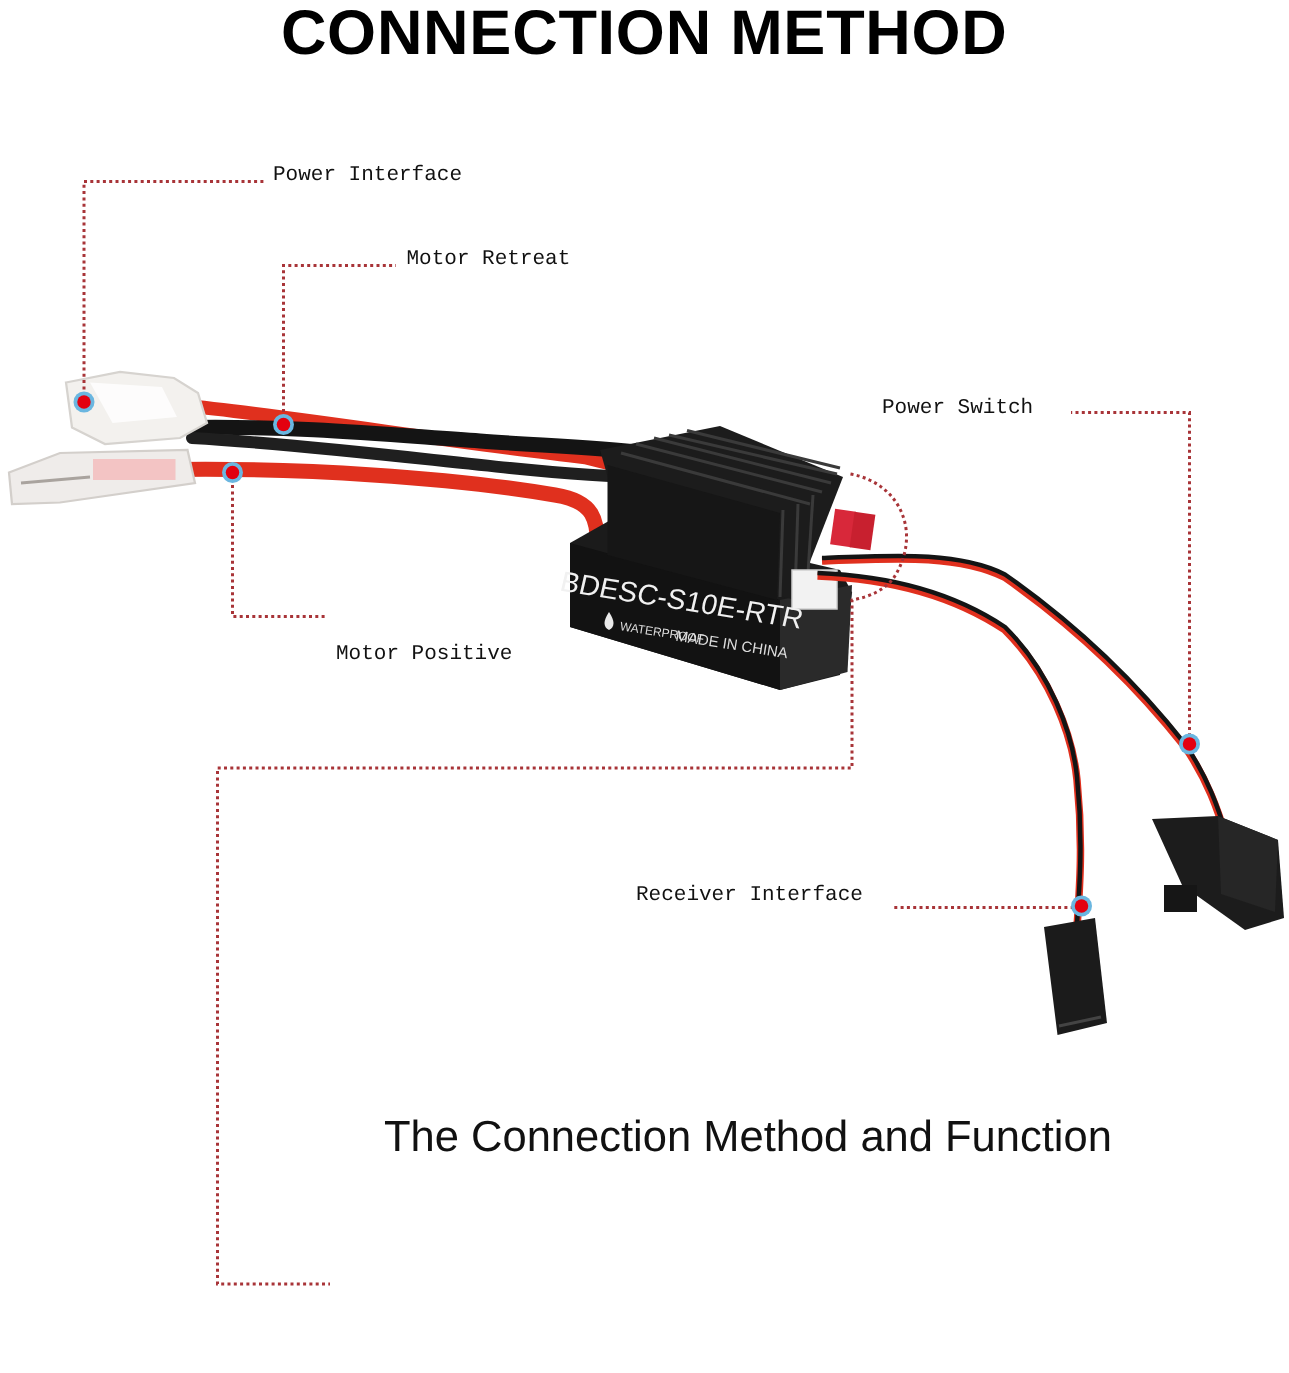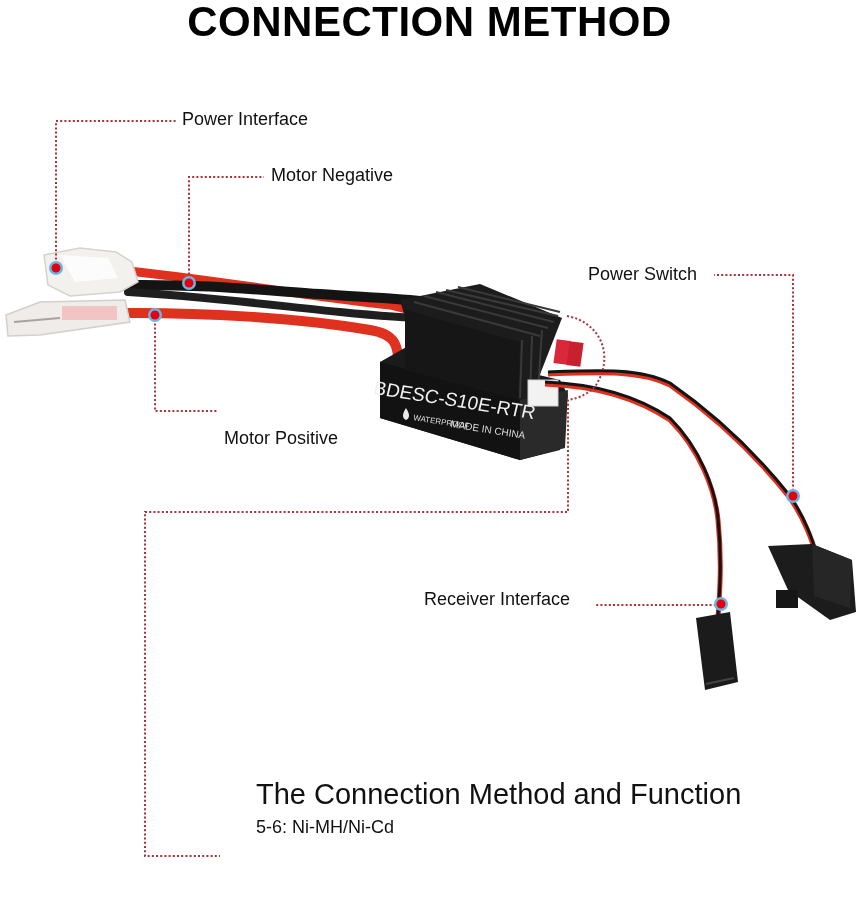--- a/index.html
+++ b/index.html
@@ -1,22 +1,22 @@
 <!DOCTYPE html>
 <html><head>
   <meta charset="utf-8">
   <style>
     html, body { margin: 0; padding: 0; background: #ffffff; }
     body { width: 859px; height: 915px; position: relative; overflow: hidden;
            font-family: "Liberation Sans", sans-serif; color: #000; }
     .title { position: absolute; top: -2px; left: 0; width: 859px; text-align: center;
              font-weight: bold; font-size: 42px; letter-spacing: 0.5px; }
     svg.art { position: absolute; left: 0; top: 0; }
-    .label { position: absolute; font-size: 18px; white-space: nowrap; color: #111; }
-    .info { position: absolute; left: 256px; top: 778px; }
+    .label { position: absolute; font-size: 14px; white-space: nowrap; color: #111; font-family: Liberation Mono, monospace; }
+    .info { position: absolute; left: 256px; top: 742px; }
     .info-title { font-size: 29px; margin-bottom: 4px; color: #111; }
     .info-row { font-size: 18px; line-height: 25px; color: #111; }
     .lead { fill: none; stroke: #a83438; stroke-width: 2; stroke-dasharray: 2 2.2; }
     .dot-ring { fill: #6ab6e0; }
     .dot-core { fill: #e3000f; }
   </style>
 </head>
 <body>
 
 <div class="title">CONNECTION METHOD</div>
@@ -121,21 +121,20 @@
     <circle class="dot-ring" cx="793" cy="496" r="7"></circle>
       <circle class="dot-core" cx="793" cy="496" r="4.5"></circle>
   </g>
   <g>
     <circle class="dot-ring" cx="721" cy="604" r="7"></circle>
       <circle class="dot-core" cx="721" cy="604" r="4.5"></circle>
   </g>
 </svg>
 
 <div class="label" style="left:182px; top:109px;">Power Interface</div>
-<div class="label" style="left:271px; top:165px;">Motor Negative</div>
+<div class="label" style="left:271px; top:165px;">Motor Retreat</div>
 <div class="label" style="left:224px; top:400px;margin-top:28px;">Motor Positive</div>
 <div class="label" style="left:588px; top:264px;text-align:center;">Power Switch</div>
 <div class="label" style="left:424px; top:589px;">Receiver Interface</div>
 
 <div class="info">
   <div class="info-title">The Connection Method and Function</div>
-  <div class="info-row">5-6: Ni-MH/Ni-Cd</div>
 </div>
 
 </body></html>

